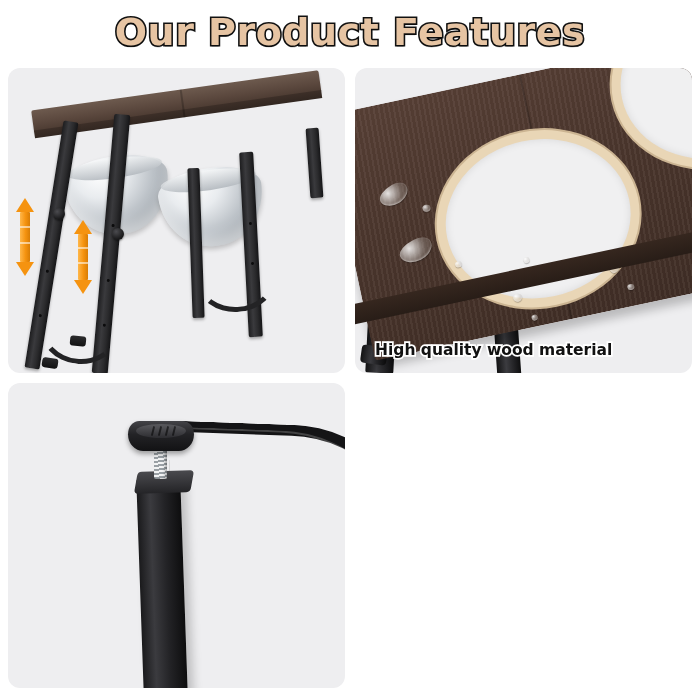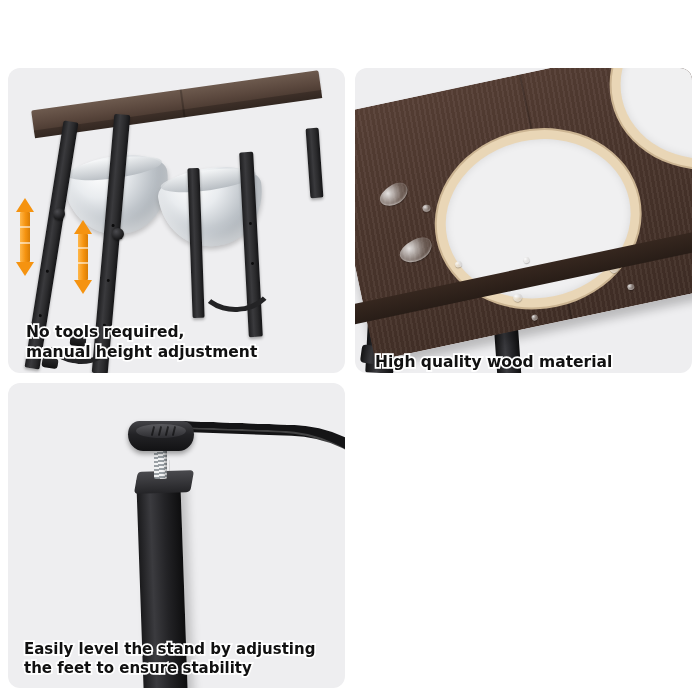--- a/index.html
+++ b/index.html
@@ -77,21 +77,21 @@
     font-family: "DejaVu Sans", sans-serif;
     font-weight: bold;
     font-size: 15.5px;
     line-height: 1.28;
     color: #111111;
     -webkit-text-stroke: 3.4px #ffffff;
     paint-order: stroke fill;
     white-space: pre-line;
   }
   .caption.c4 { font-size: 15px; left: 16px; }
-  .caption.c2 { bottom: 0; left: 20px; }
+  .caption.c2 { bottom: 12px; left: 20px; }
 
   
   .p1-table {
     position: absolute;
     left: 28px; top: 22px;
     width: 290px; height: 90px;
     transform: rotate(-8deg);
   }
   .p1-top {
     position: absolute;
@@ -419,20 +419,23 @@
     background: rgba(0,0,0,.55);
     border-radius: 1px;
     transform: rotate(14deg);
   }
 </style>
 </head>
 <body>
 
 <div id="page">
 
+  <div class="title-bar">
+    <div class="title-text">Our Product Features</div>
+  </div>
 
   <div class="grid">
 
     <div class="panel">
       <div class="panel-scene">
 
         <div class="p1-bowl" id="p1-bowl-a">
           <div class="p1-bowl-rim"></div>
         </div>
         <div class="p1-bowl" id="p1-bowl-b">
@@ -482,22 +485,20 @@
         <div class="arrow" style="left:66px; top:152px; height:74px;">
           <div class="head up"></div>
           <div class="shaft" style="height:46px;">
             <div class="seg" style="top:13px"></div>
             <div class="seg" style="top:28px"></div>
           </div>
           <div class="head down"></div>
         </div>
       </div>
 
-      <div class="caption c1">No tools required,
-manual height adjustment</div>
     </div>
 
     <div class="panel">
       <div class="panel-scene">
 
         <div class="p2-leg" style="left:18px; top:120px; width:22px; height:90px; transform:rotate(4deg);">
           <div class="hole" style="top:20px"></div>
           <div class="hole" style="top:42px"></div>
           <div class="hole" style="top:64px"></div>
         </div>
@@ -545,18 +546,16 @@
         <div class="p4-knob">
           <div class="p4-knob-top">
             <div class="ridge" style="left:16px"></div>
             <div class="ridge" style="left:23px"></div>
             <div class="ridge" style="left:30px"></div>
             <div class="ridge" style="left:37px"></div>
           </div>
         </div>
       </div>
 
-      <div class="caption c4">Easily level the stand by adjusting
-the feet to ensure stability</div>
     </div>
 
   </div>
 </div>
 
 </body></html>

